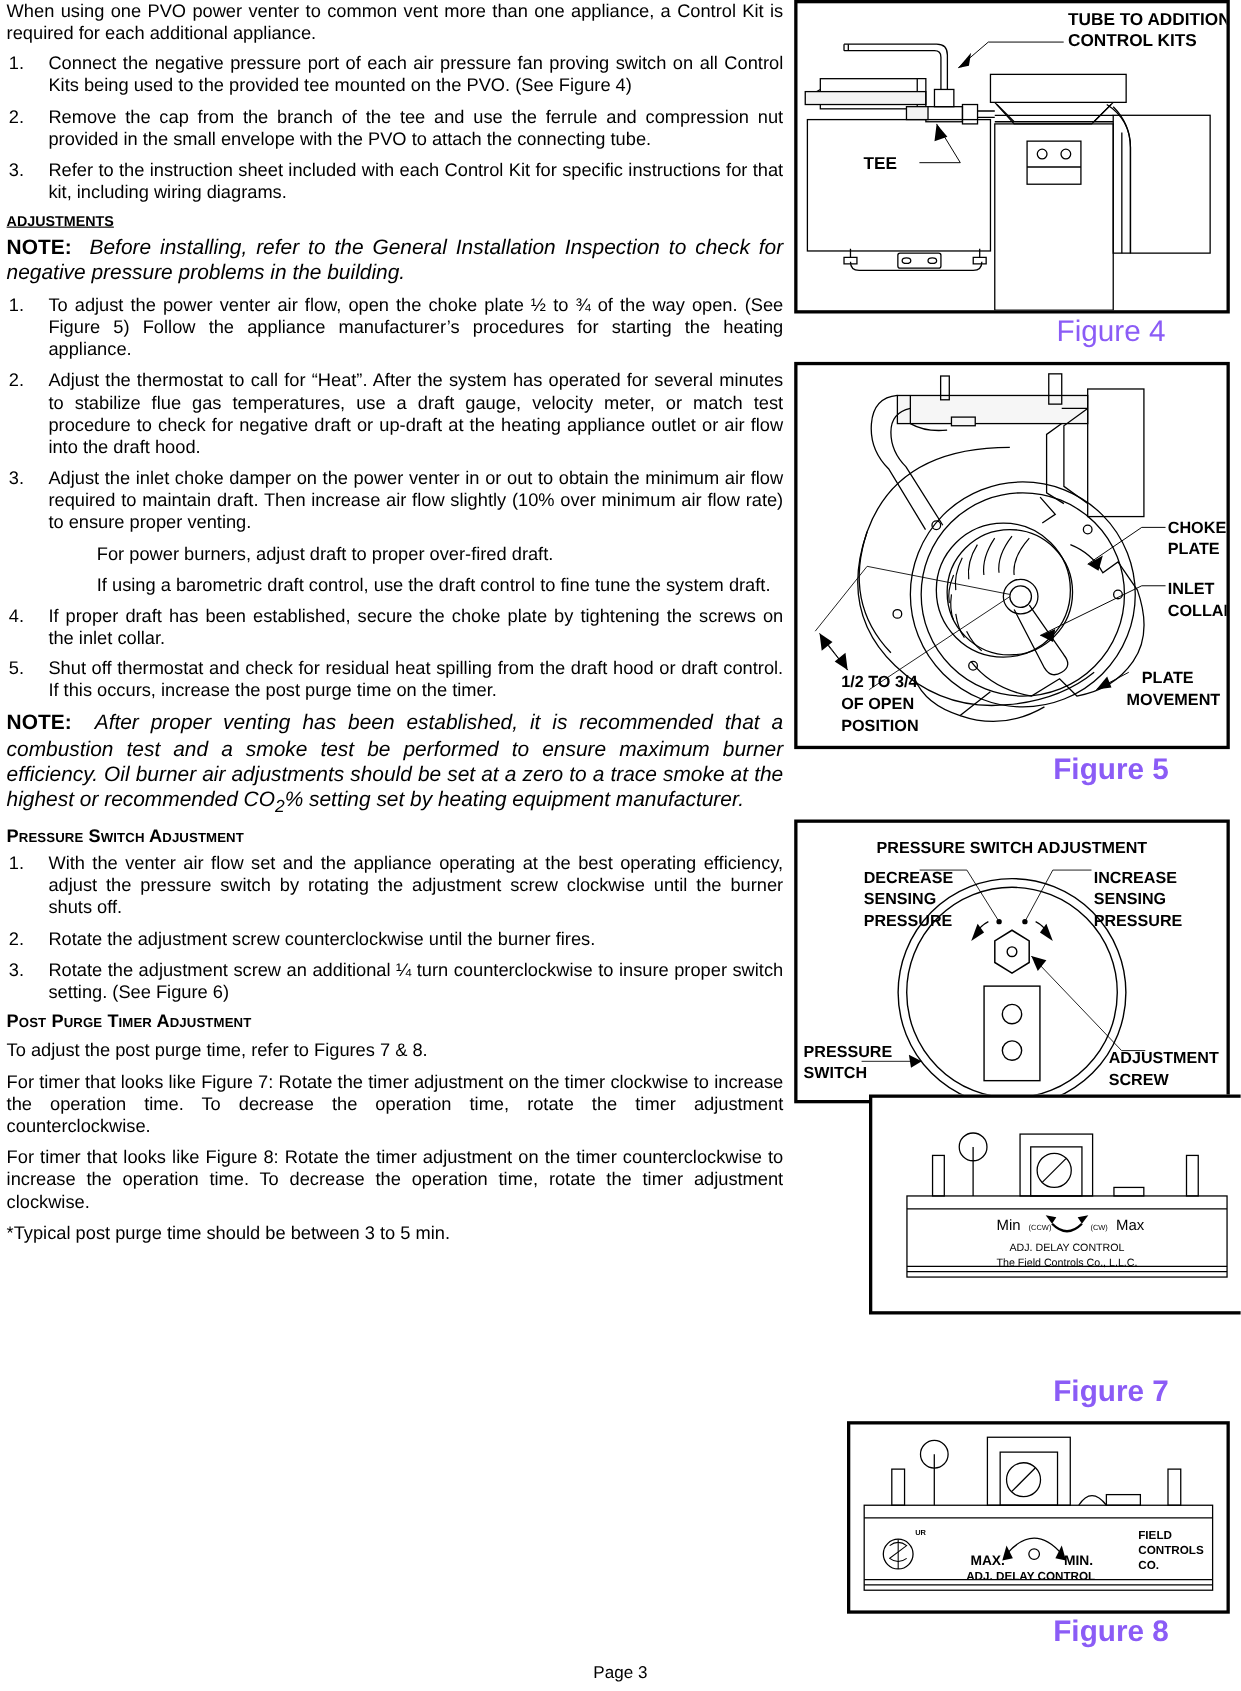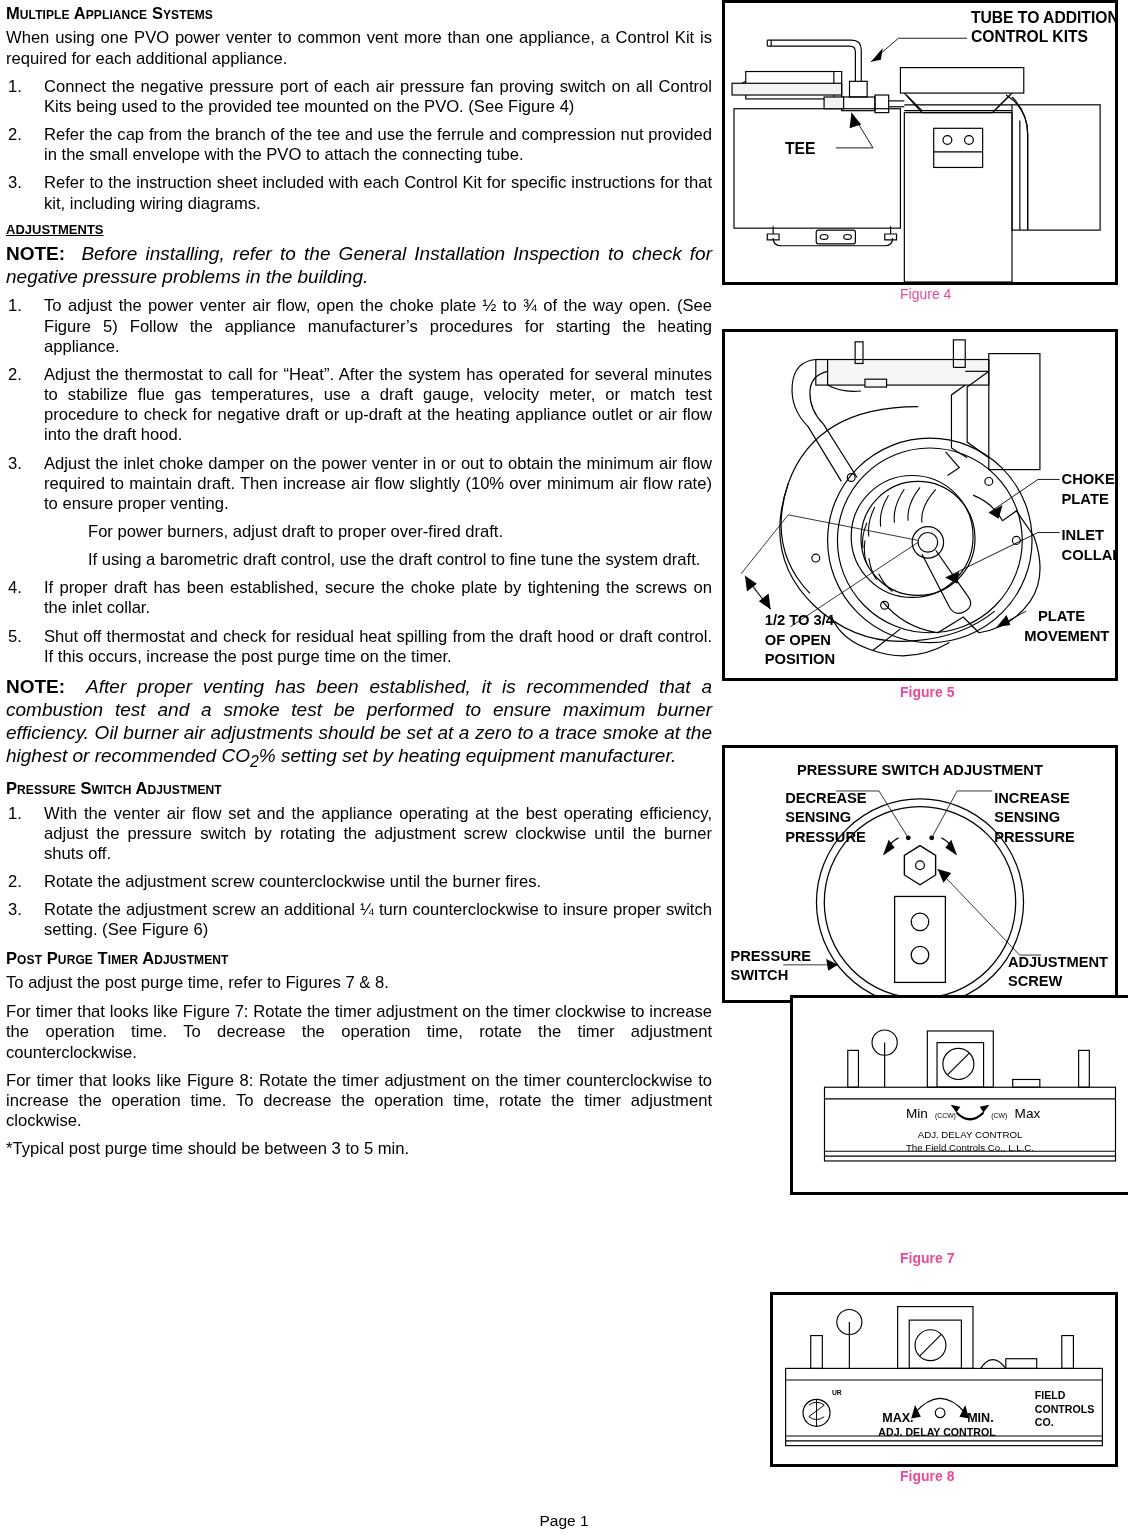--- a/index.html
+++ b/index.html
@@ -93,23 +93,23 @@
 
   
   .figbox {
     position: absolute;
     border: 3px solid #000;
     background: #fff;
     box-sizing: border-box;
   }
   .figcap {
     position: absolute;
-    font-size: 14px;
-    text-align: left;
-    color: #ec4899;
+    font-size: 27px;
+    text-align: center;
+    color: #8b5cf6;
   }
   .figcap.bold { font-weight: bold; }
   .figsvg { display: block; width: 100%; height: 100%; }
 
   
   .footer {
     position: absolute;
     left: 0;
     top: 1512px;
     width: 1128px;
@@ -117,27 +117,26 @@
     font-size: 15.5px;
   }
 </style>
 </head>
 <body>
 
 <div id="page">
 
   <div class="textcol">
 
-    <div class="h-small">Multiple Appliance Systems</div>
 
     <p class="body">When using one PVO power venter to common vent more than one appliance, a Control Kit is required for each additional appliance.</p>
 
     <ol class="steps">
       <li><span class="num">1.</span><span>Connect the negative pressure port of each air pressure fan proving switch on all Control Kits being used to the provided tee mounted on the PVO.  (See Figure 4)</span></li>
-      <li><span class="num">2.</span><span>Refer the cap from the branch of the tee and use the ferrule and compression nut provided in the small envelope with the PVO to attach the connecting tube.</span></li>
+      <li><span class="num">2.</span><span>Remove the cap from the branch of the tee and use the ferrule and compression nut provided in the small envelope with the PVO to attach the connecting tube.</span></li>
       <li><span class="num">3.</span><span>Refer to the instruction sheet included with each Control Kit for specific instructions for that kit, including wiring diagrams.</span></li>
     </ol>
 
     <div class="h-underline">ADJUSTMENTS</div>
 
 
     <p class="note"><span class="lbl">NOTE:</span>&nbsp; <span>Before installing, refer to the General Installation Inspection to check for negative pressure problems in the building.</span></p>
 
     <ol class="steps">
       <li><span class="num">1.</span><span>To adjust the power venter air flow, open the choke plate ½ to ¾ of the way open.  (See Figure 5)  Follow the appliance manufacturer’s procedures for starting the heating appliance.</span></li>
@@ -449,15 +448,15 @@
         <text x="198" y="132" font-size="13">MIN.</text>
         <text x="106" y="146" font-size="11">ADJ. DELAY CONTROL</text>
         <text x="268" y="108" font-size="11">FIELD</text>
         <text x="268" y="122" font-size="11">CONTROLS</text>
         <text x="268" y="136" font-size="11">CO.</text>
       </g>
     </svg>
   </div>
   <div class="figcap bold" style="left:900px; top:1468px; width:220px;">Figure 8</div>
 
-  <div class="footer">Page 1</div>
+  <div class="footer">Page 3</div>
 
 </div>
 
 </body></html>

